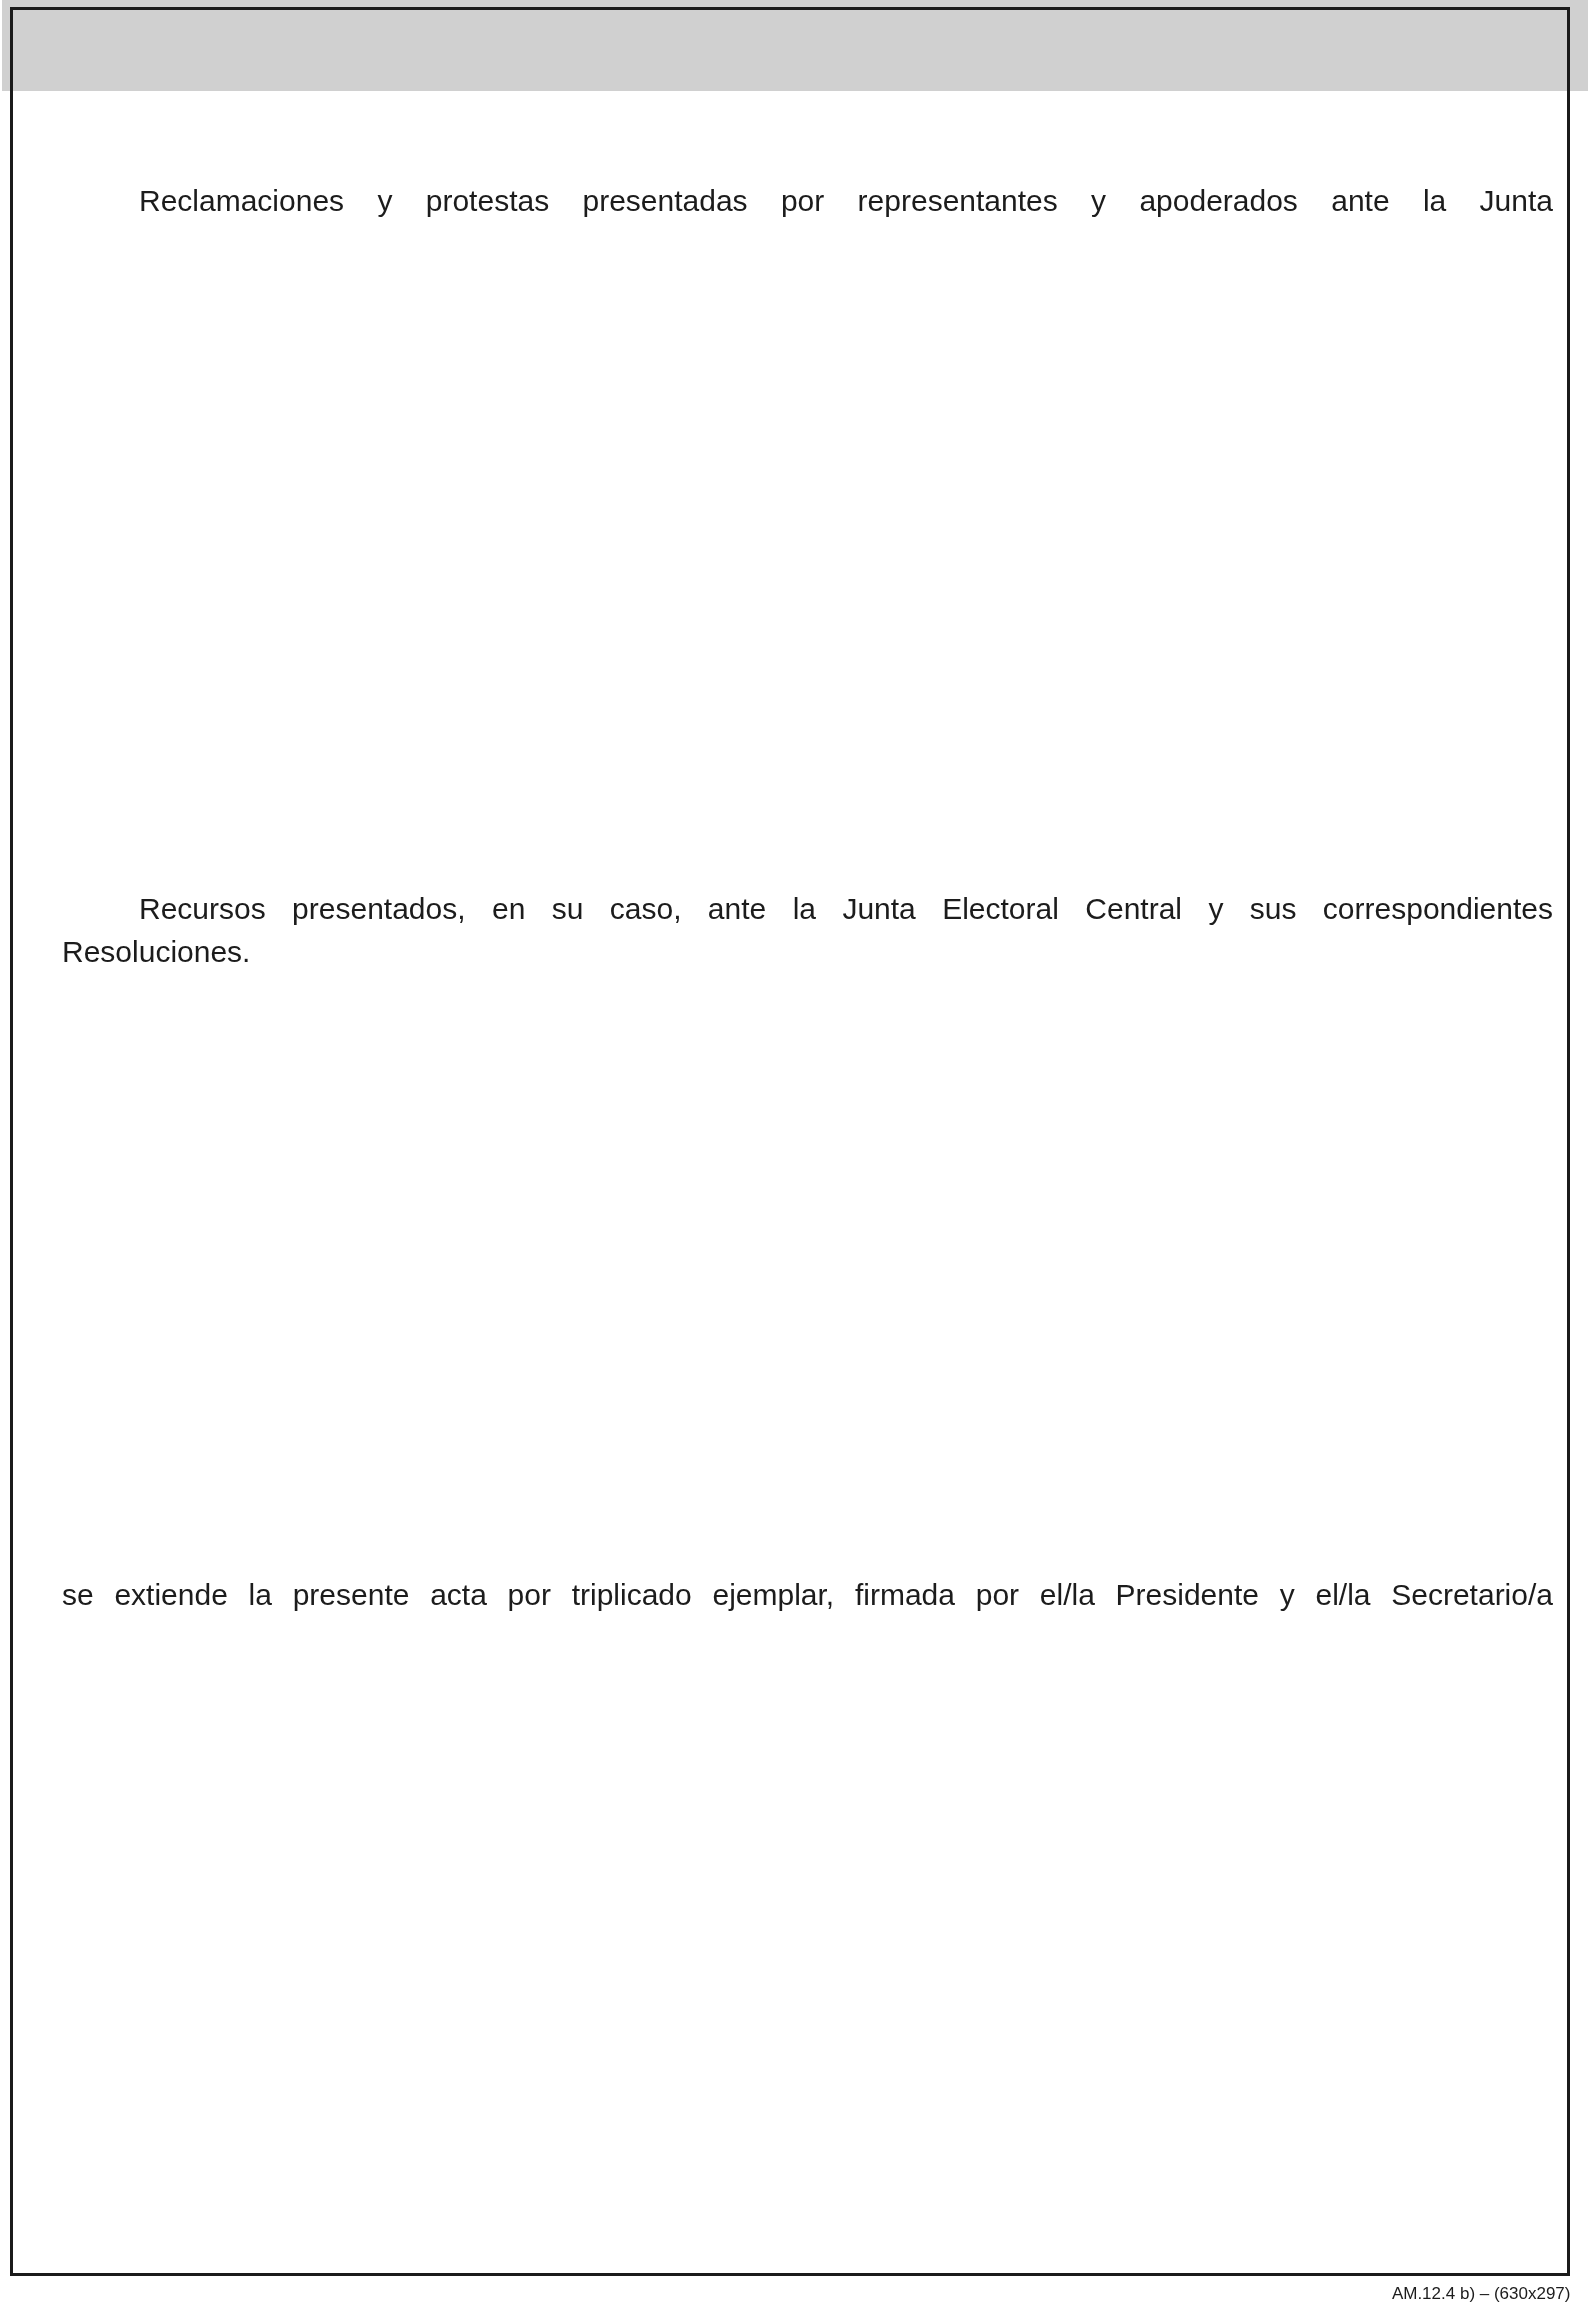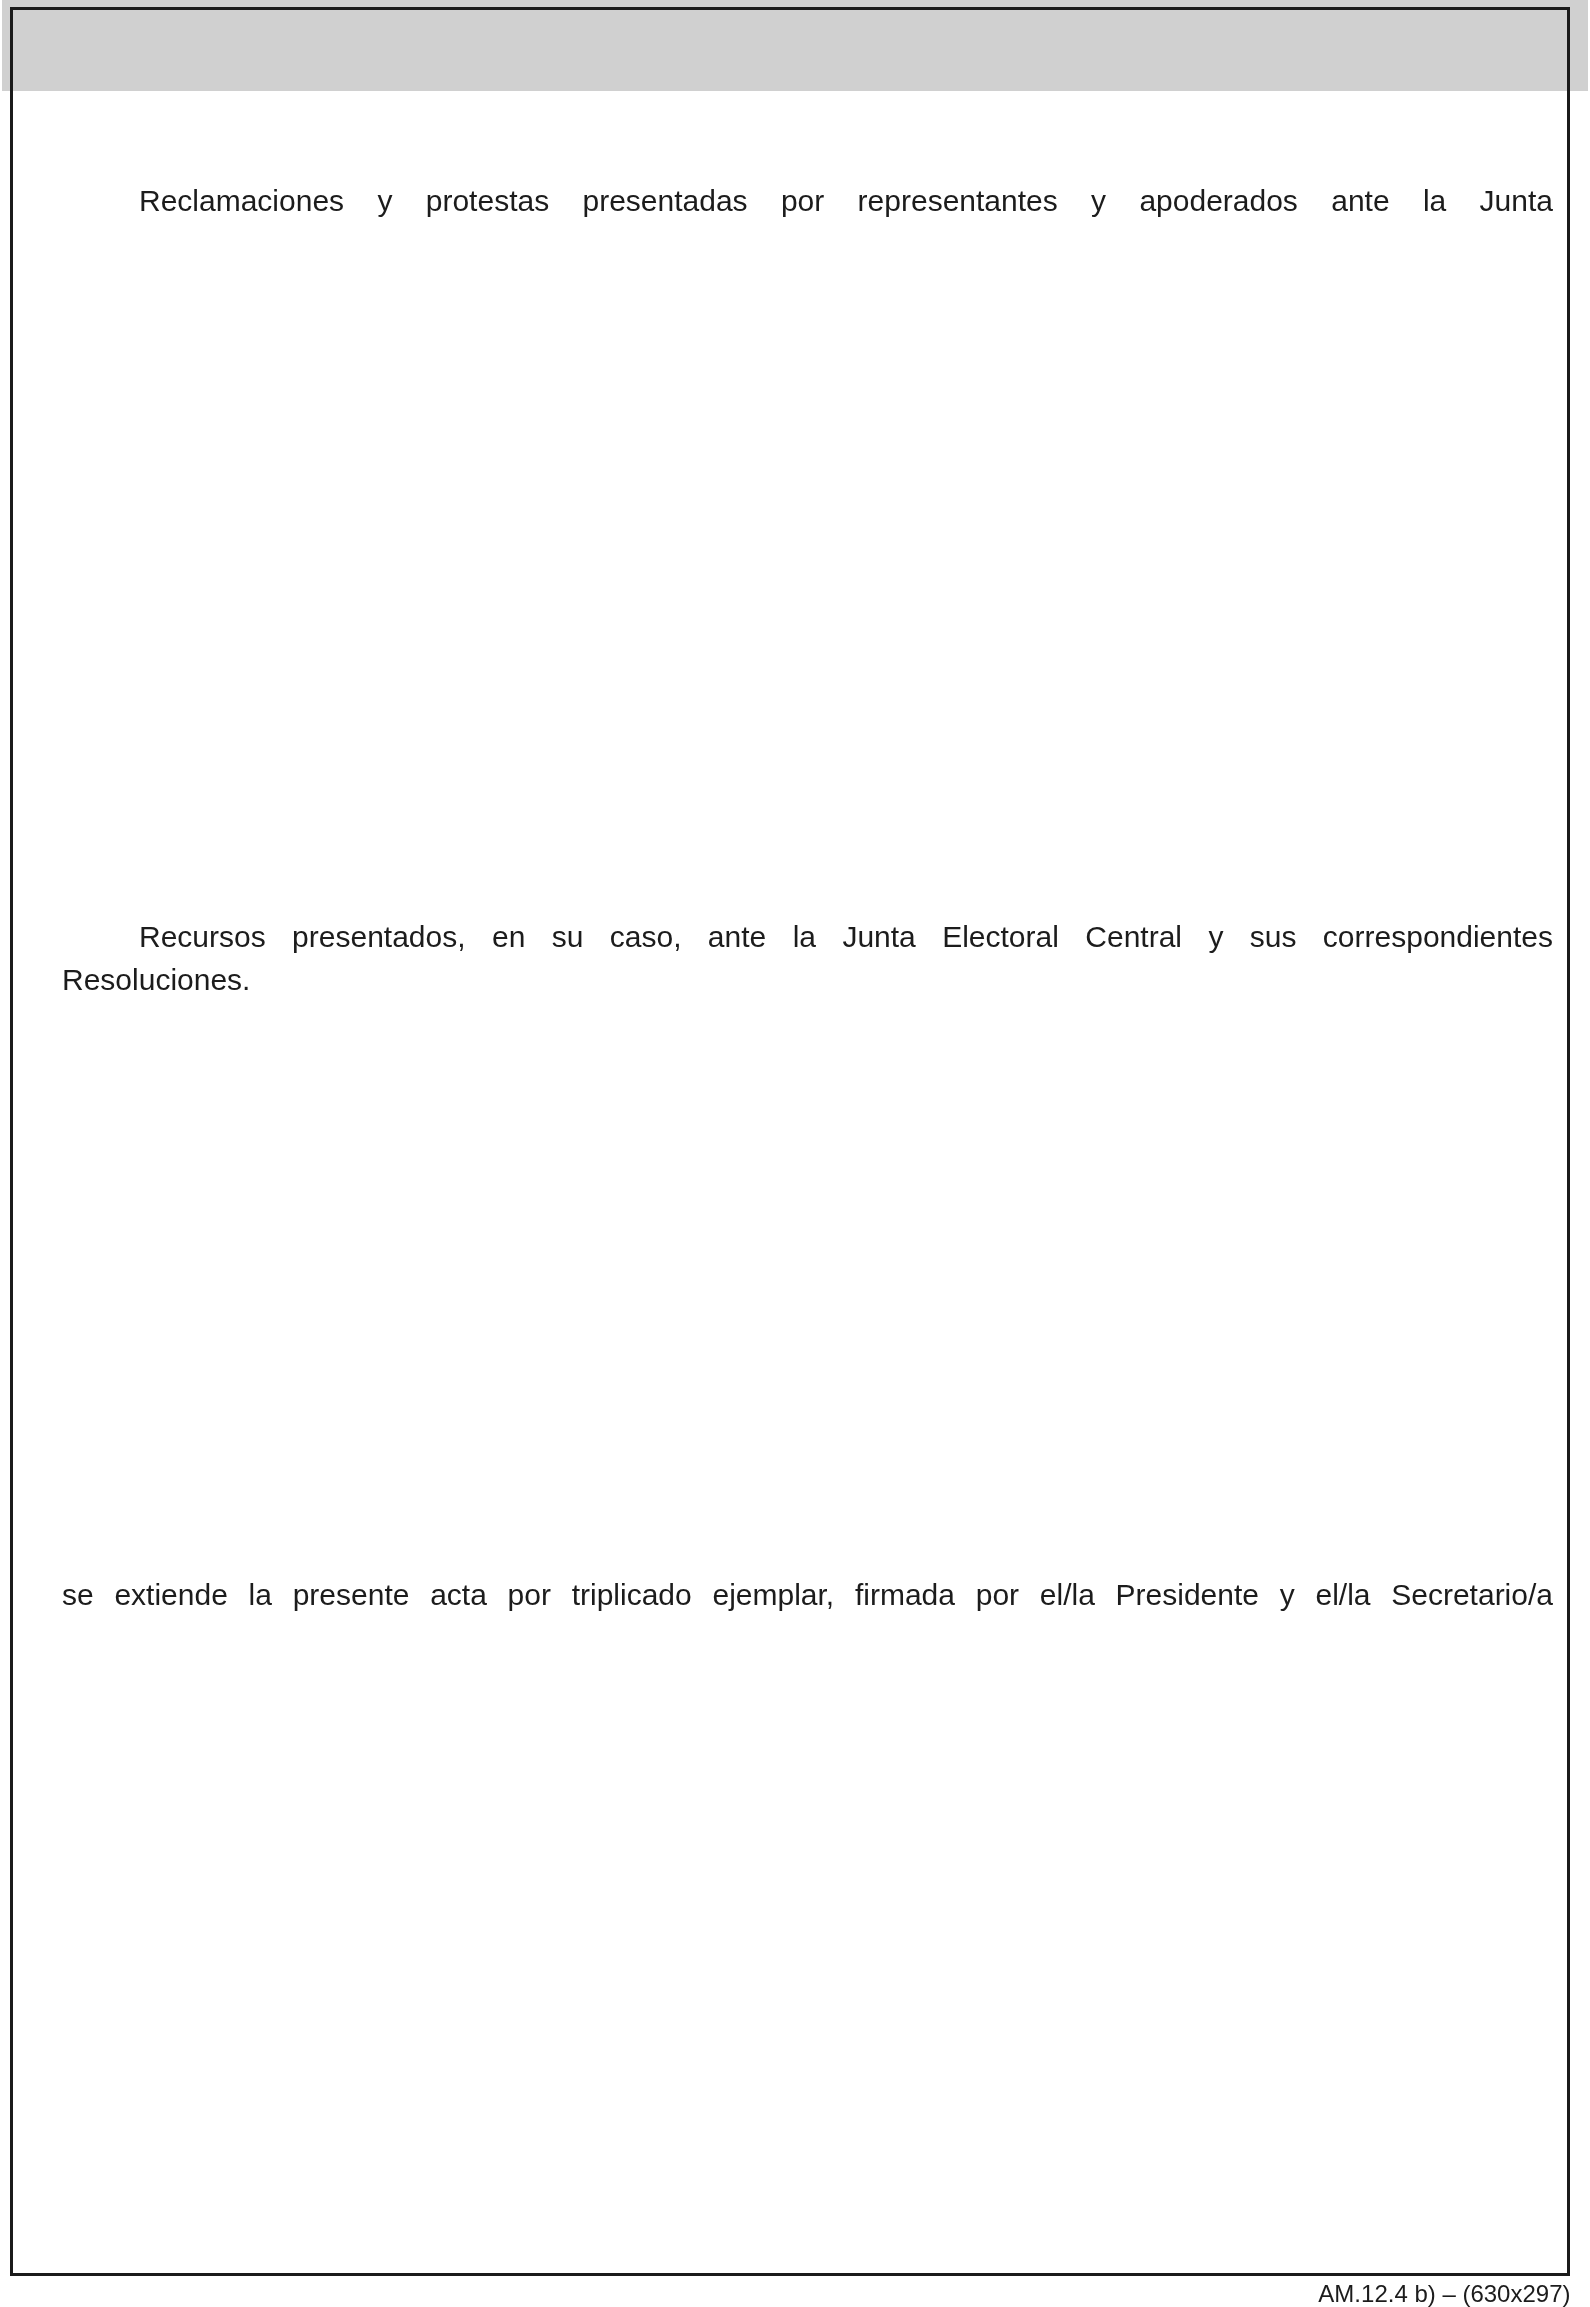--- a/index.html
+++ b/index.html
@@ -42,21 +42,21 @@
   }
   .para {
     position: absolute;
     left: 0;
     width: 1491px;
     font-size: 30px;
     line-height: 43px;
     color: #1c1c1c;
   }
   .para-1 { top: 175px; }
-  .para-2 { top: 883px; margin-top: 28px; }
+  .para-2 { top: 883px; }
   .para-3 { top: 1569px; }
   .line {
     text-align: justify;
     white-space: normal;
   }
   .line.just {
     text-align-last: justify;
   }
   .line.indent {
     padding-left: 77px;
@@ -64,21 +64,21 @@
   .dots-field {
     font-size: 12.8px;
     letter-spacing: 0.7px;
     color: #1c1c1c;
     white-space: nowrap;
   }
   .footer-code {
     position: absolute;
     right: 19.5px;
     top: 2282px;
-    font-size: 24px;
+    font-size: 17px;
     line-height: 23px;
     text-align: right;
     color: #1c1c1c;
   }
 </style>
 </head>
 <body>
 
 <div class="header-band"></div>
 <div class="page-frame"></div>

